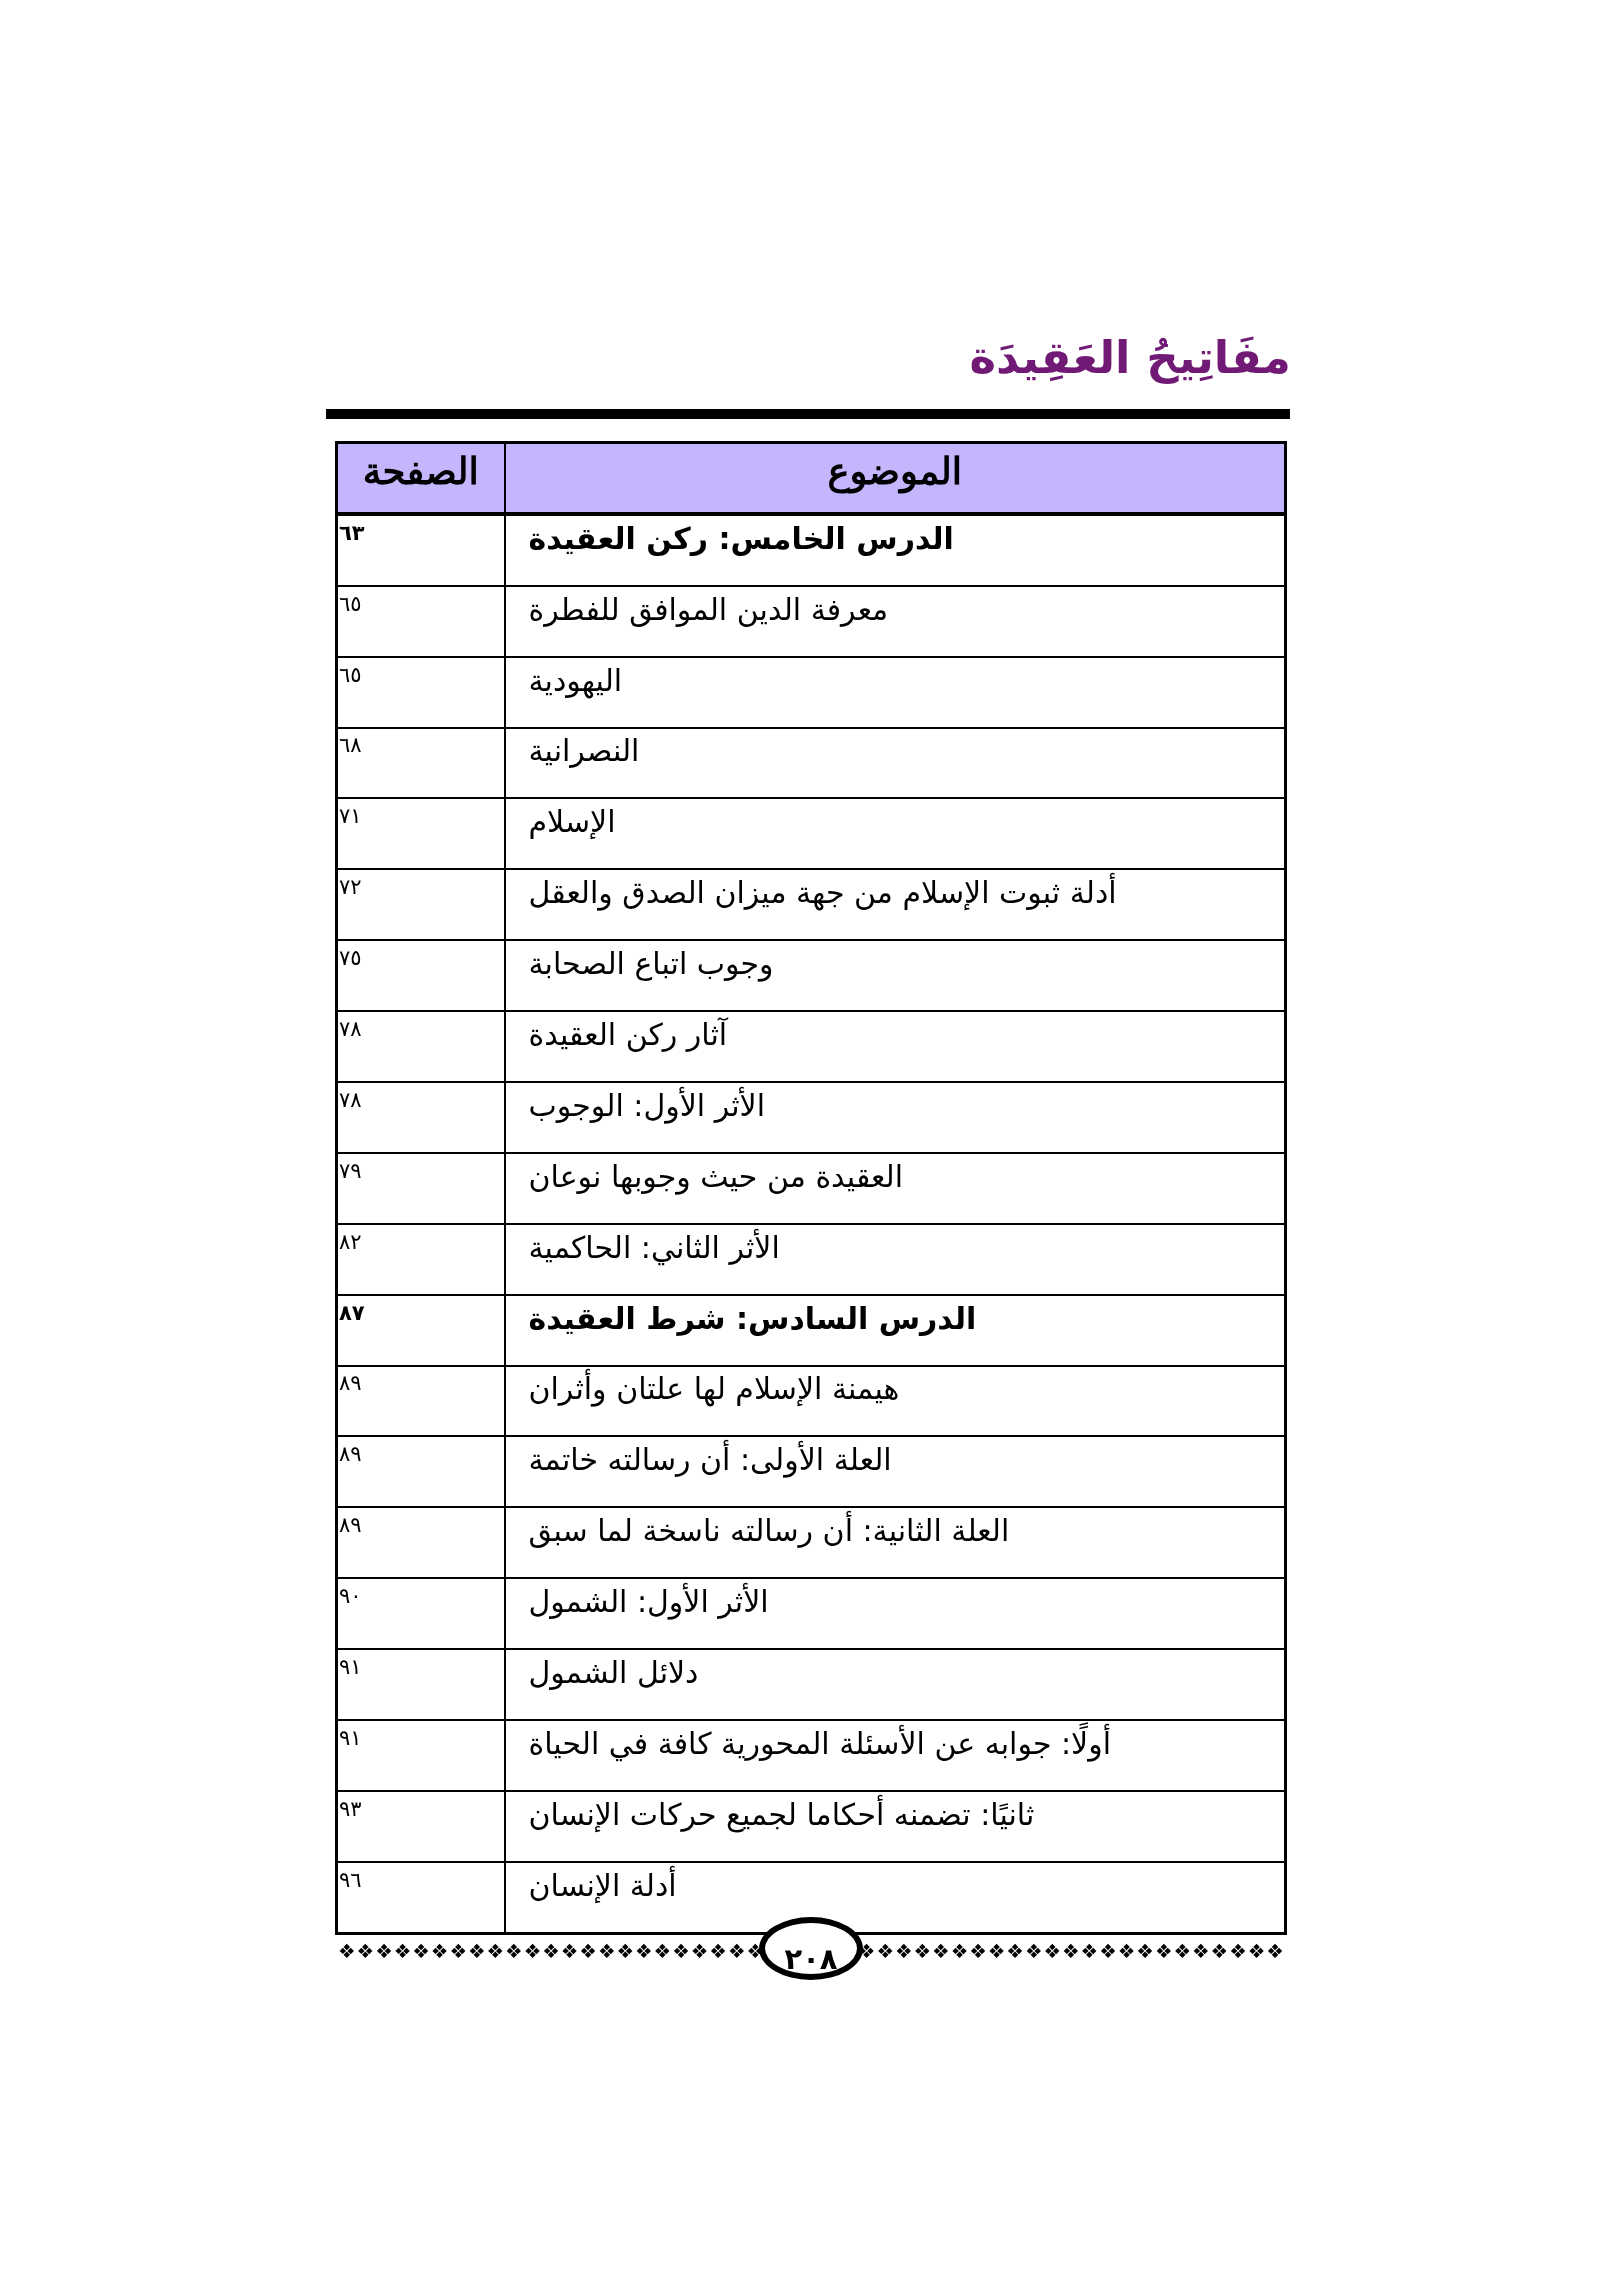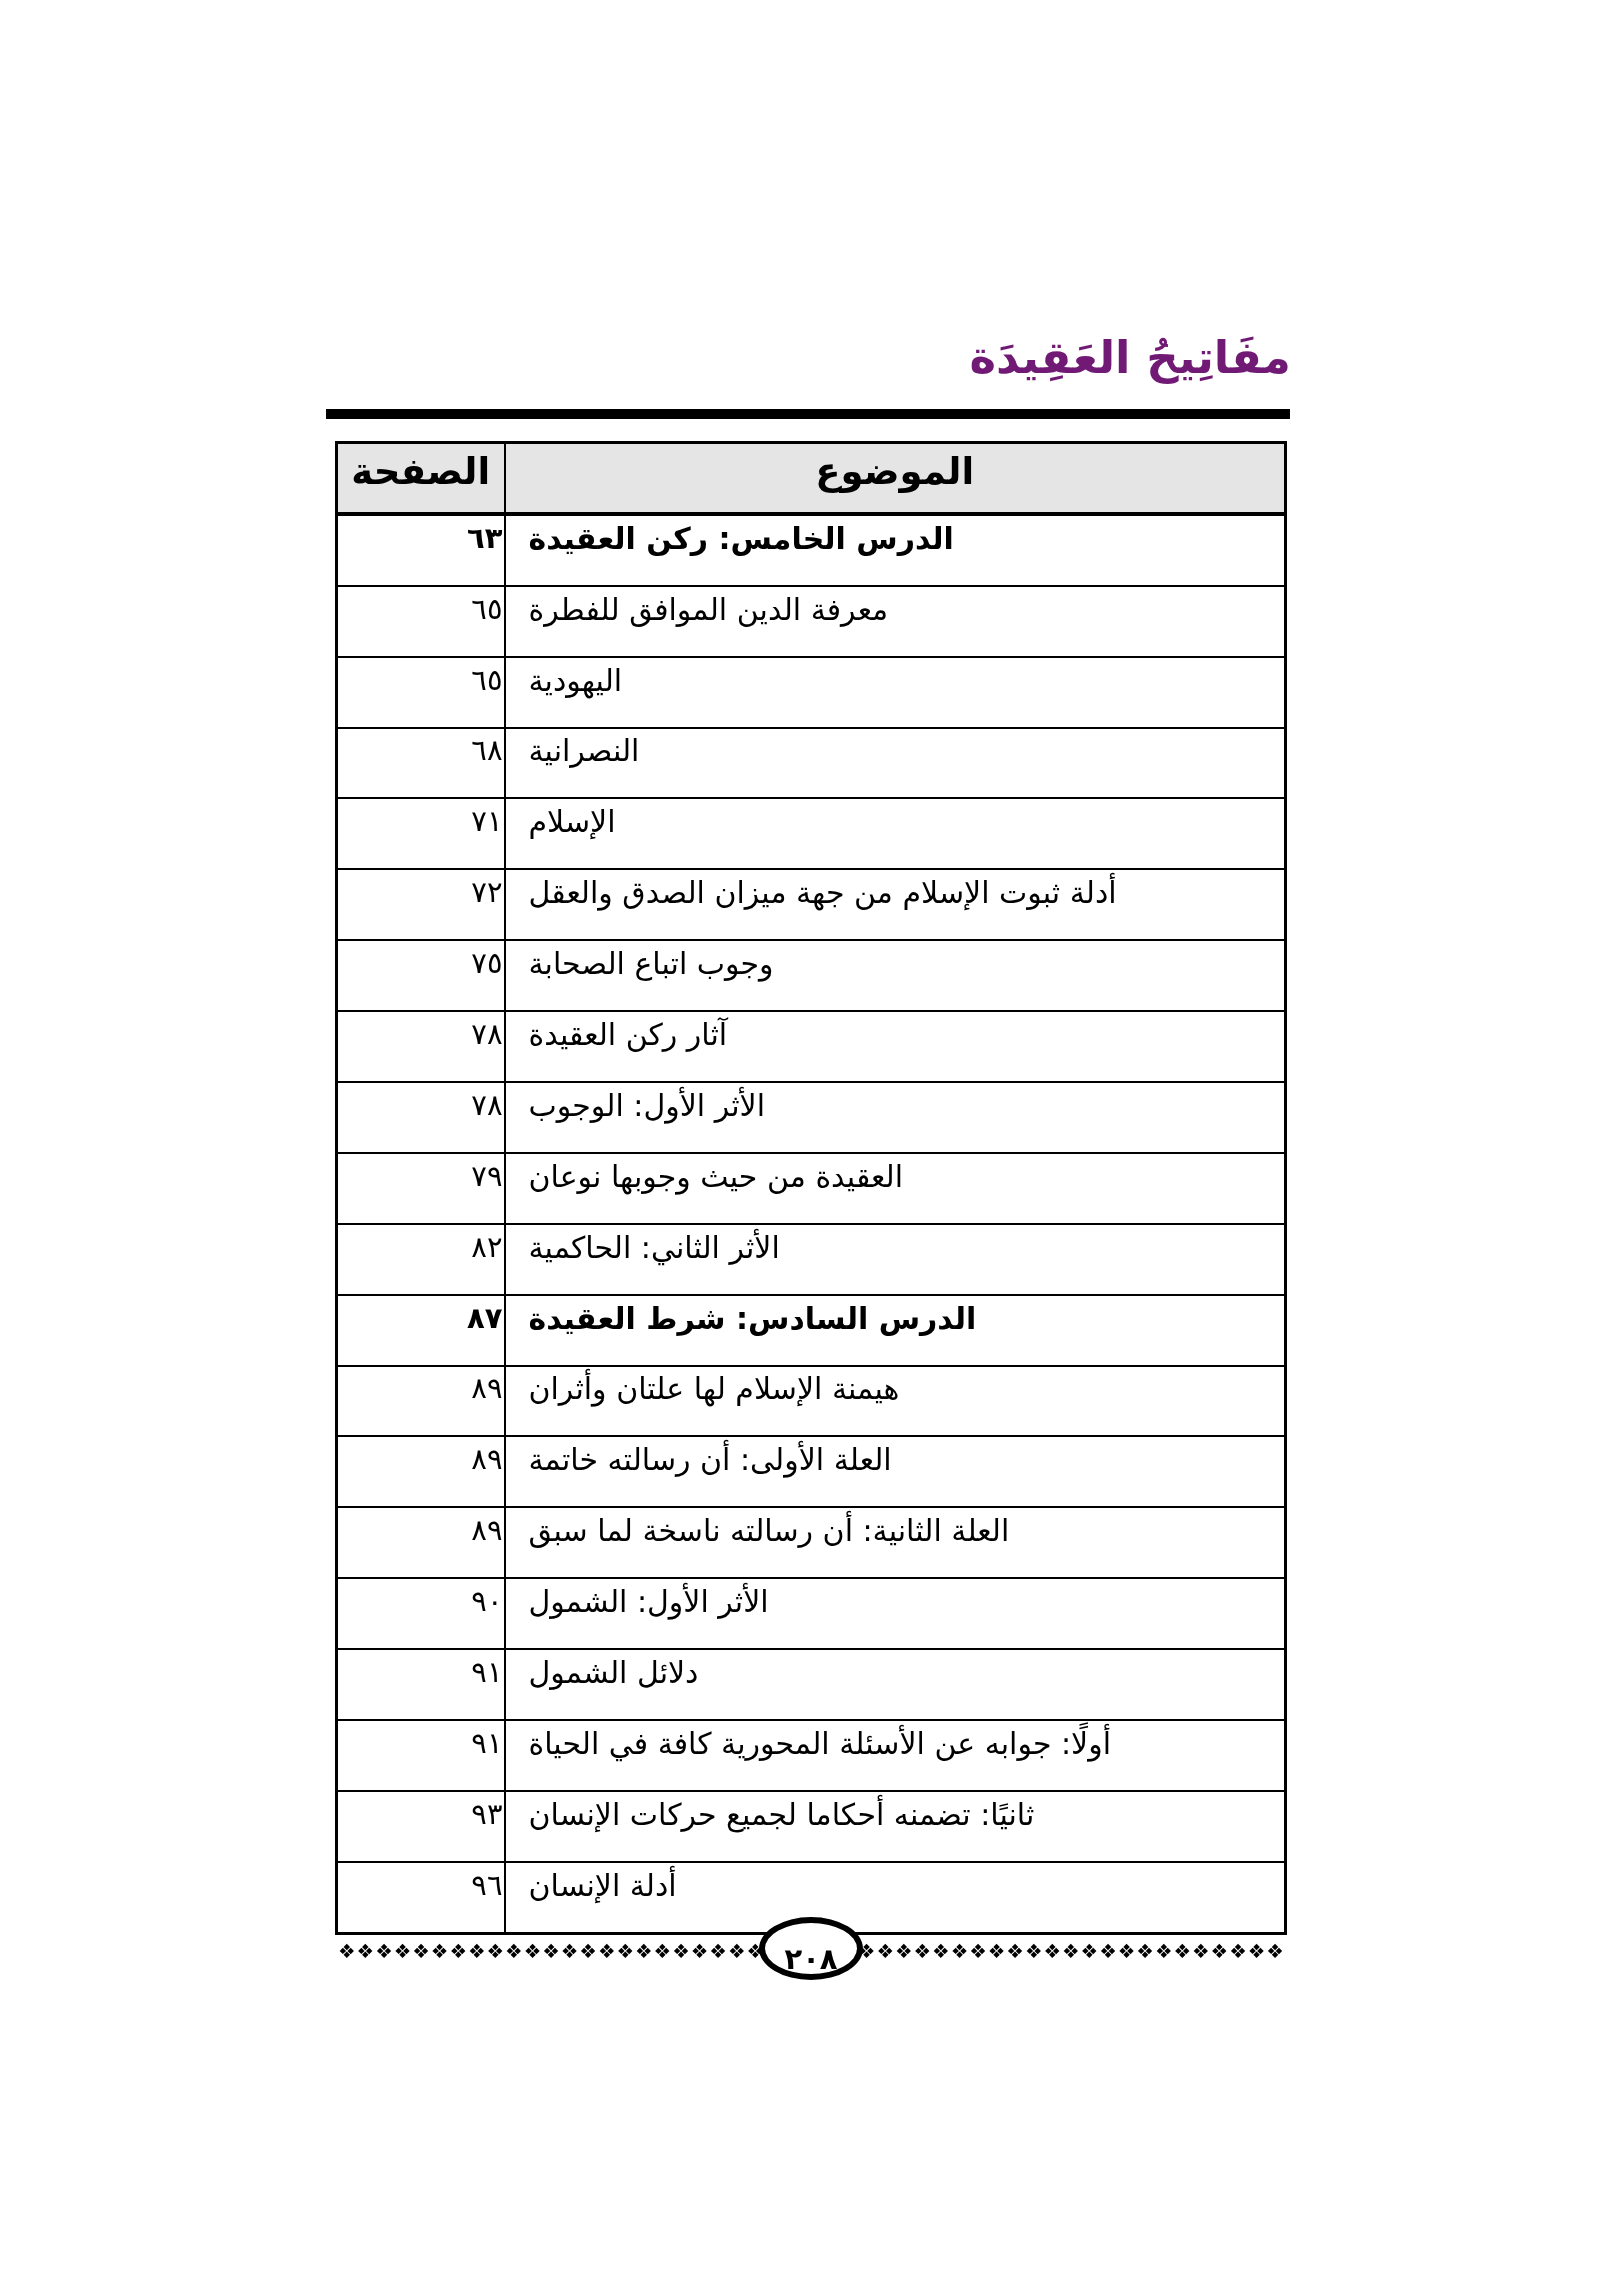--- a/index.html
+++ b/index.html
@@ -46,39 +46,40 @@
   .toc-table col.topic-col { width: 781px; }
   .toc-table col.page-col  { width: 168px; }
   .toc-table th, .toc-table td {
     border: 2px solid #000;
     vertical-align: top;
     overflow: hidden;
   }
   .toc-table { border: 3.9px solid #000; }
   .toc-table th {
     height: 61px;
-    background: #e5e5e5;
+    background: #c4b5fd;
     font-size: 37px;
     font-weight: bold;
     padding-top: 5.9px;
     border-bottom: 4.9px solid #000;
+    font-family: Liberation Serif, serif;
   }
   .toc-table td {
     height: 63px;
     font-size: 30px;
     padding-top: 4.9px;
   }
   .toc-table td.topic {
     text-align: left;
     padding-right: 11.8px;
     padding-left: 23px;
   }
   .toc-table td.pagenum {
-    text-align: right;
-    font-size: 29px;
+    text-align: left;
+    font-size: 21px;
   }
   .toc-table tr.bold-row td { font-weight: bold; }
   .footer-band {
     position: absolute;
     top: 1940px;
     left: 338px;
     width: 946px;
     height: 23.5px;
     overflow: hidden;
     white-space: nowrap;

